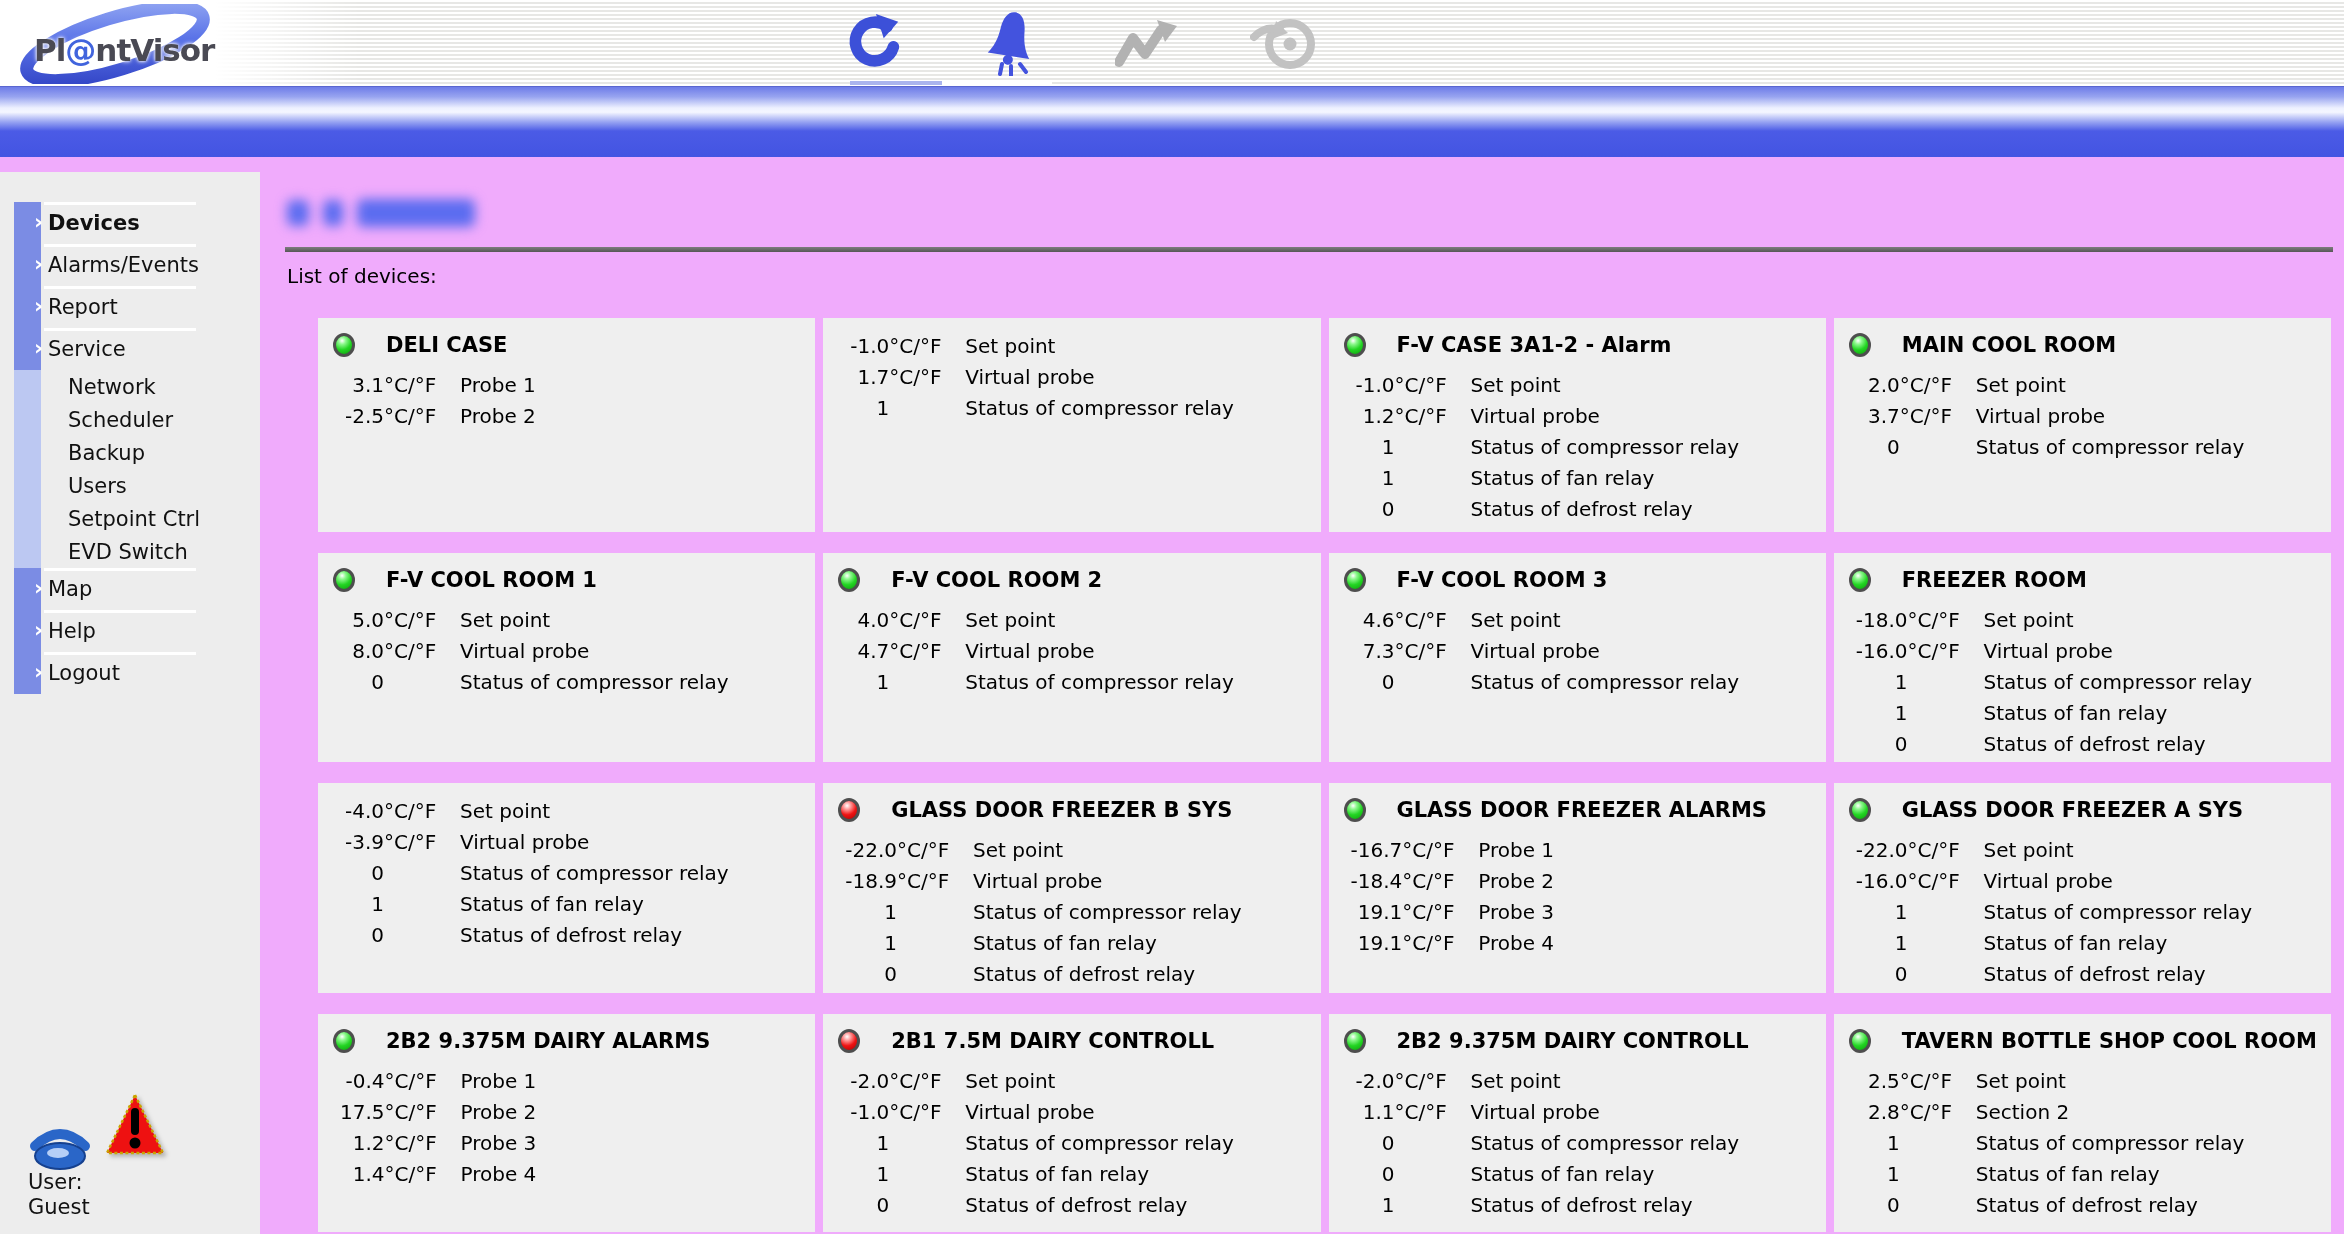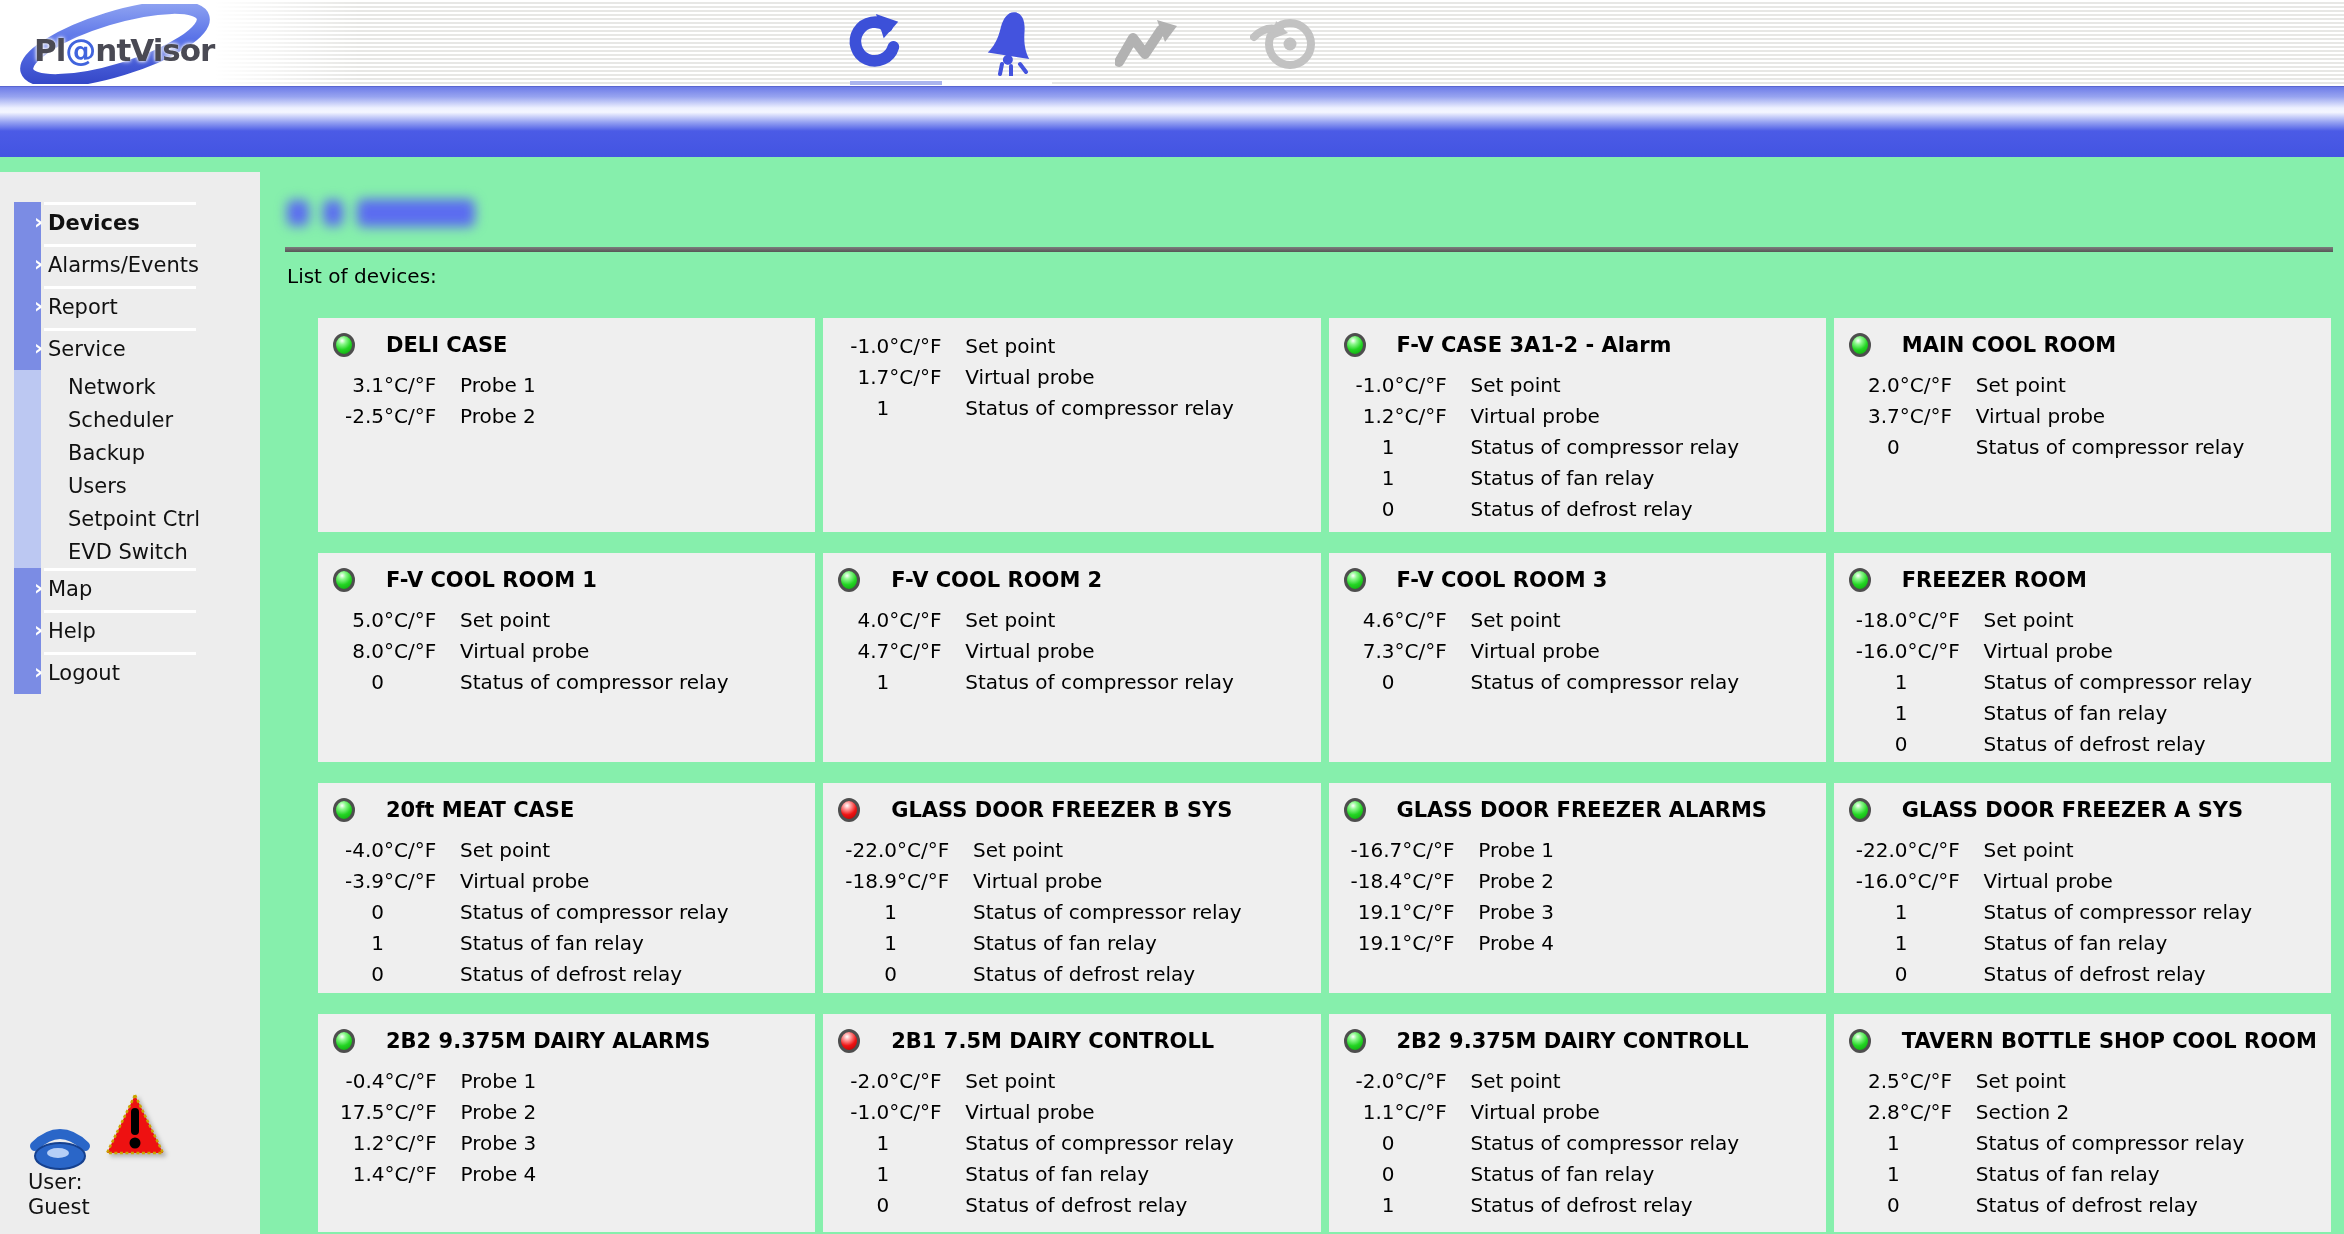--- a/index.html
+++ b/index.html
@@ -1,18 +1,18 @@
 <!DOCTYPE html>
 <html><head>
 <meta charset="utf-8">
 <style>
   * { margin:0; padding:0; box-sizing:border-box; }
   html,body { width:2344px; height:1234px; overflow:hidden; background:#fff;
               font-family:"DejaVu Sans", sans-serif; }
-  .page { position:relative; width:2344px; height:1234px; background:#86efac; }
+  .page { position:relative; width:2344px; height:1234px; background:#f0abfc; }
 
   
   .hdr { position:absolute; left:0; top:0; width:2344px; height:86px;
          background:repeating-linear-gradient(to bottom,#ffffff 0px,#ffffff 2px,#e7e7e5 2px,#e7e7e5 4px); }
   .hdr-logo-bg { position:absolute; left:0; top:0; width:360px; height:86px;
          background:linear-gradient(to right,#ffffff 0,#ffffff 215px,rgba(255,255,255,0) 360px); }
   .logo { position:absolute; left:12px; top:4px; width:210px; height:80px; }
   .logo svg { position:absolute; left:0; top:0; }
   .logo-text { position:absolute; left:22px; top:28px; font-size:31px; font-weight:bold;
                color:#4a4a54; letter-spacing:-1px; white-space:nowrap;
@@ -474,24 +474,20 @@
               <tr>
                 <td class="val">0</td>
                 <td class="unit"></td>
                 <td class="lbl">Status of defrost relay</td>
               </tr>
             </tbody>
           </table>
   </div>
 
   <div class="card">
-    <div class="card-head">
-      <span class="led led-green"></span>
-      <span class="card-title">20ft MEAT CASE</span>
-    </div>
     <table class="vals">
             <tbody>
               <tr>
                 <td class="val">-4.0</td>
                 <td class="unit">°C/°F</td>
                 <td class="lbl">Set point</td>
               </tr>
               <tr>
                 <td class="val">-3.9</td>
                 <td class="unit">°C/°F</td>

